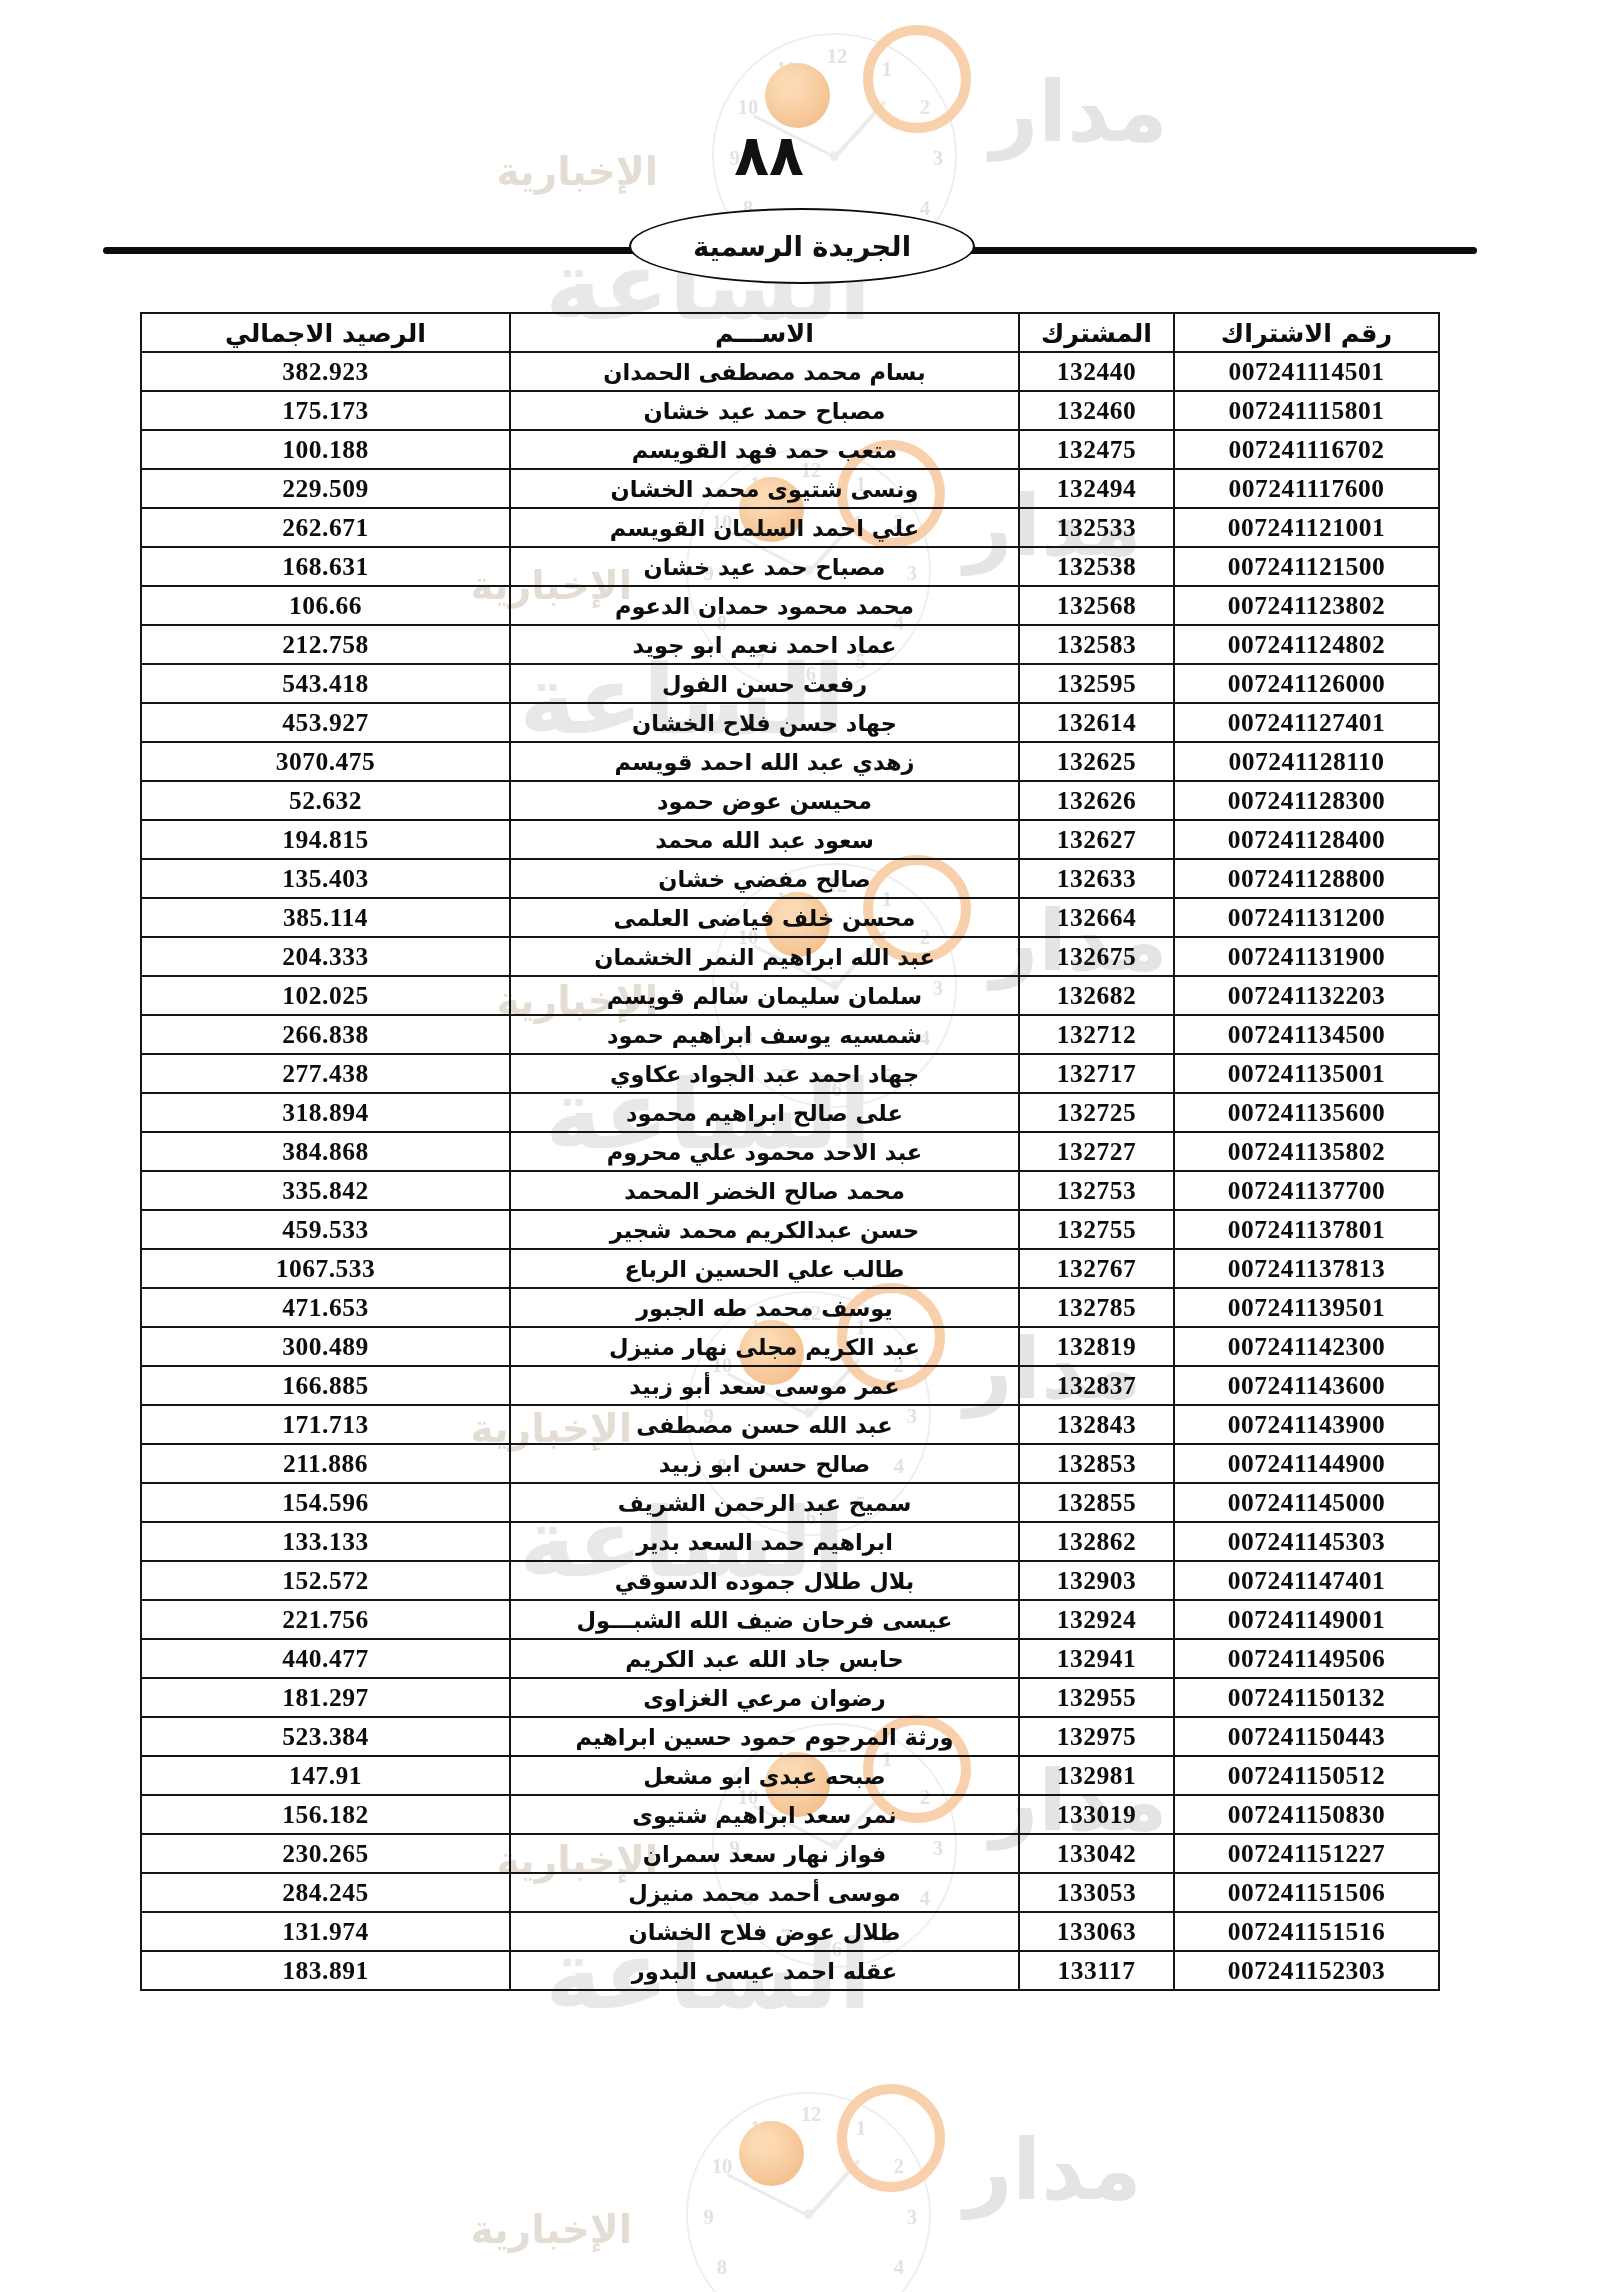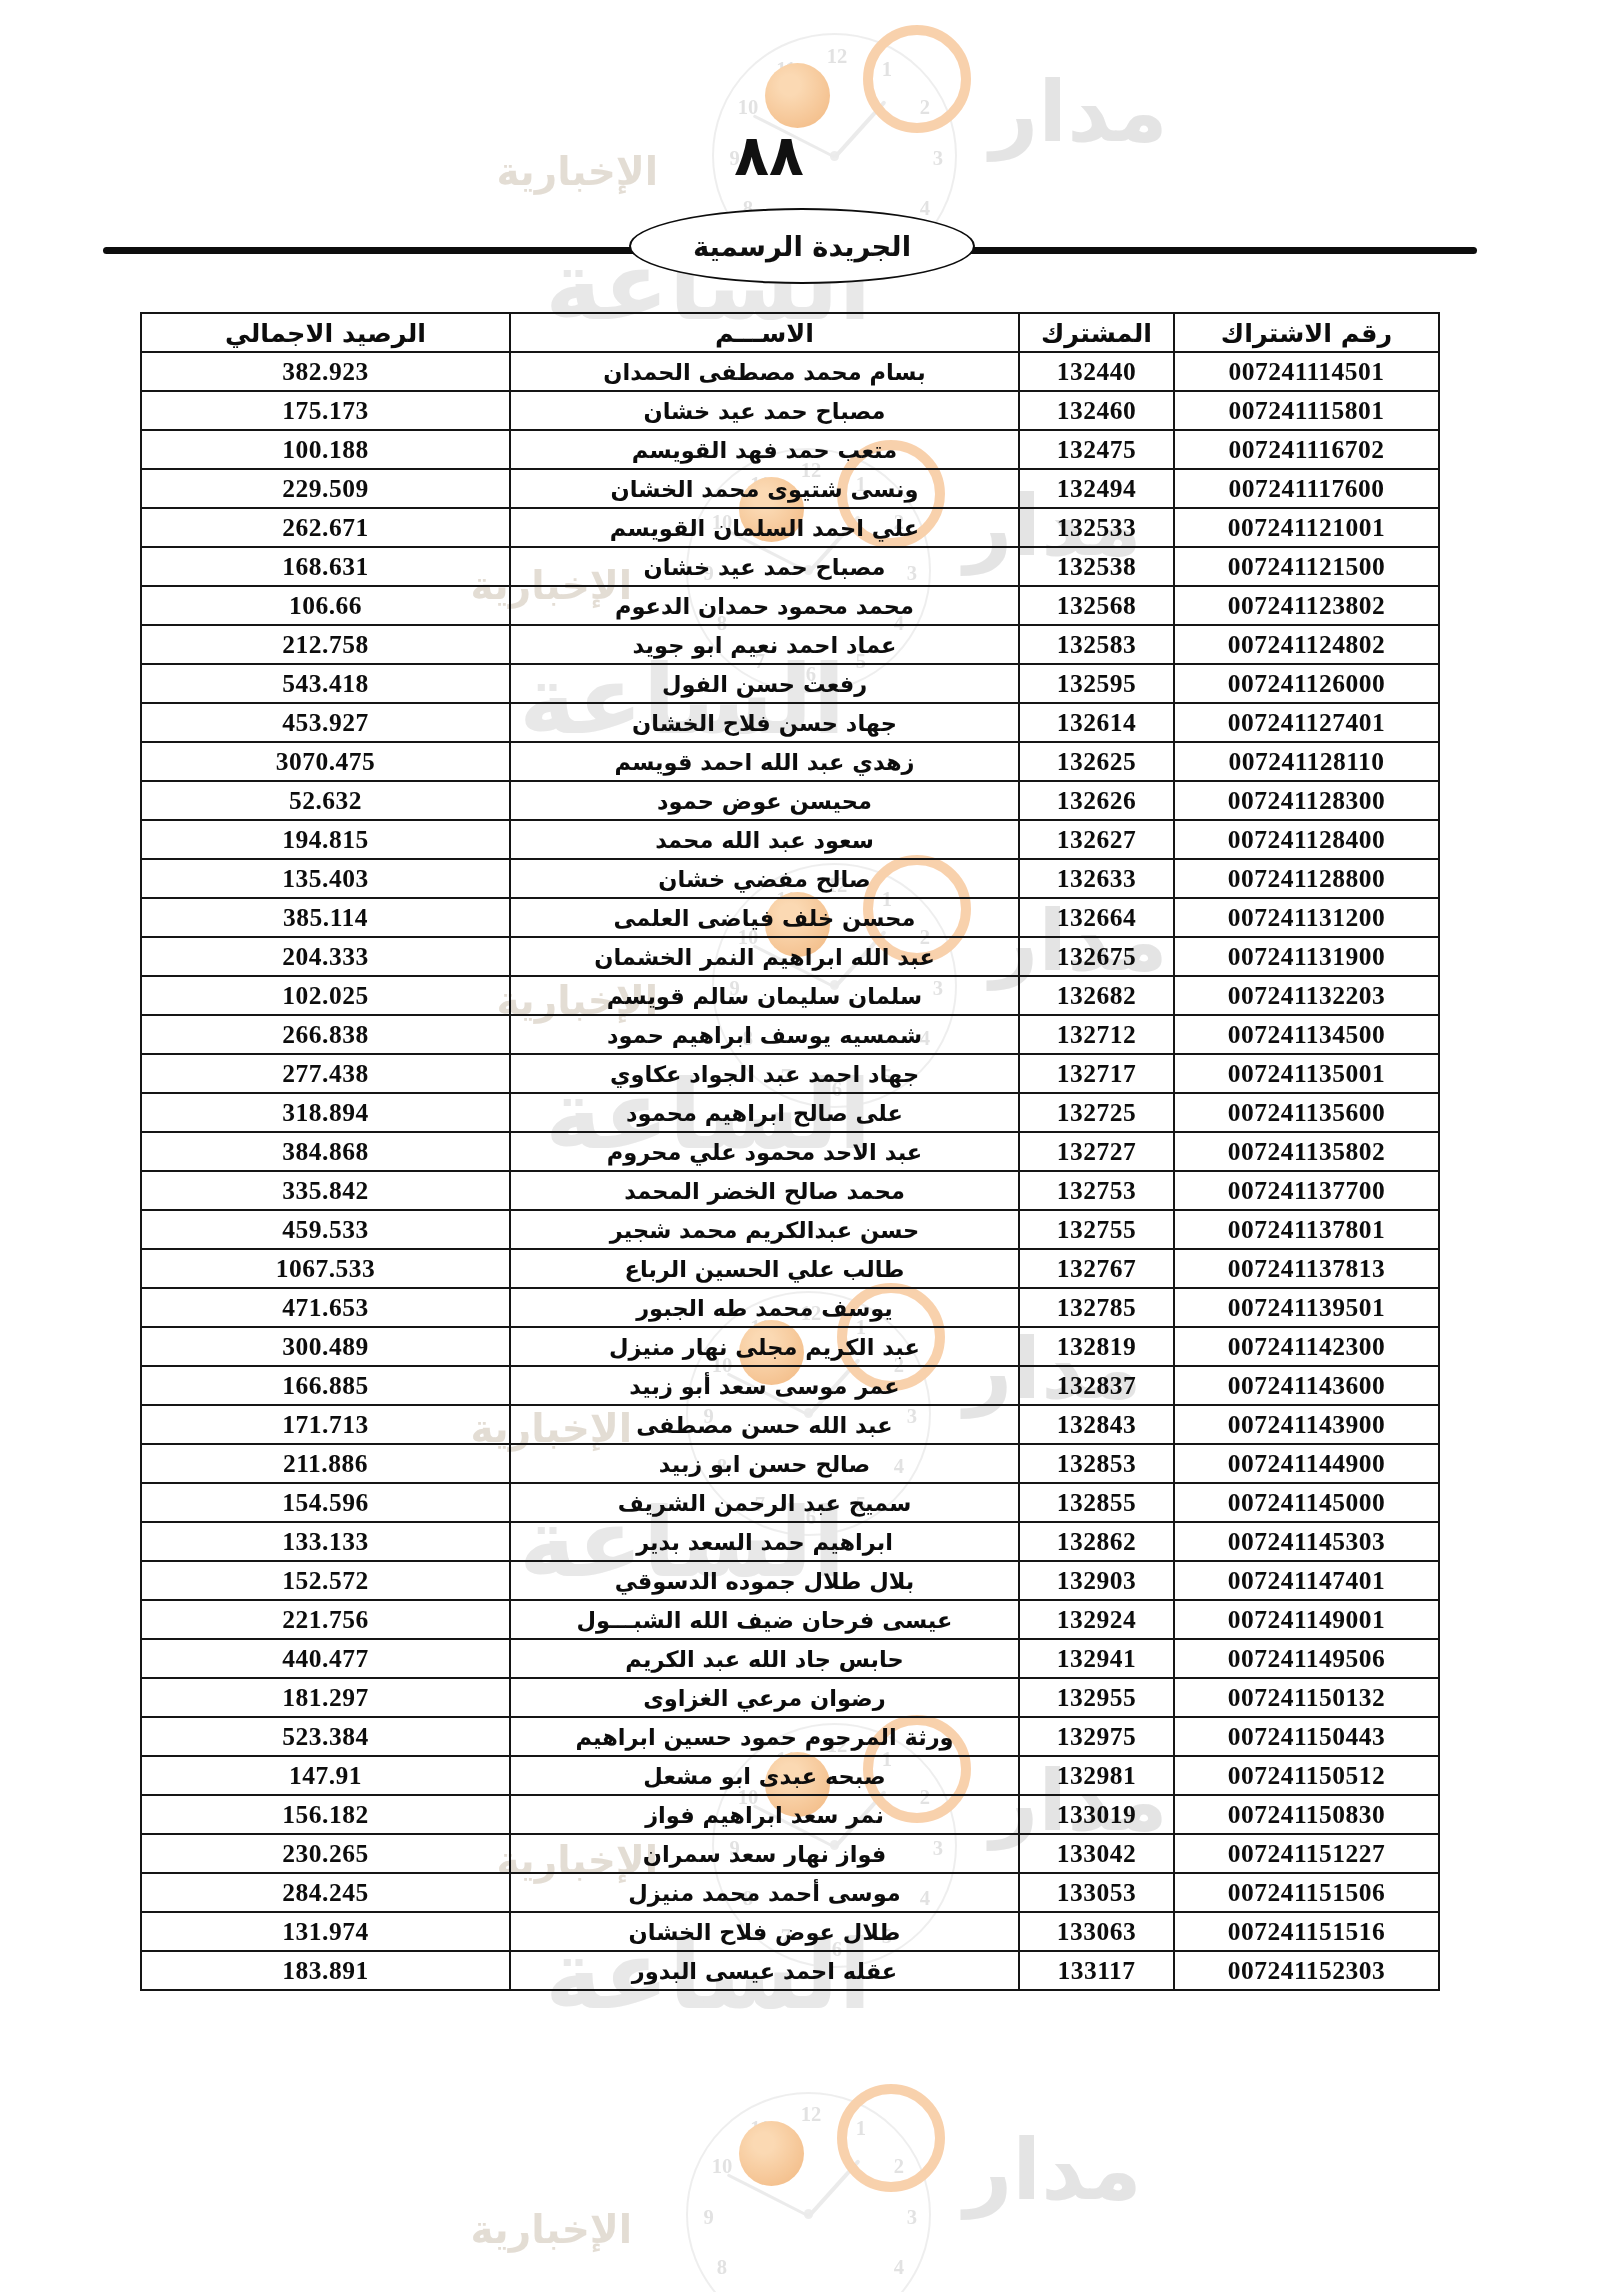--- a/index.html
+++ b/index.html
@@ -450,21 +450,21 @@
           </tr>
           <tr>
             <td class="col-sub">007241150512</td>
             <td class="col-member">132981</td>
             <td class="col-name">صبحه عبدى ابو مشعل</td>
             <td class="col-balance">147.91</td>
           </tr>
           <tr>
             <td class="col-sub">007241150830</td>
             <td class="col-member">133019</td>
-            <td class="col-name">نمر سعد ابراهيم فواز</td>
+            <td class="col-name">نمر سعد ابراهيم شتيوى</td>
             <td class="col-balance">156.182</td>
           </tr>
           <tr>
             <td class="col-sub">007241151227</td>
             <td class="col-member">133042</td>
             <td class="col-name">فواز نهار سعد سمران</td>
             <td class="col-balance">230.265</td>
           </tr>
           <tr>
             <td class="col-sub">007241151506</td>

